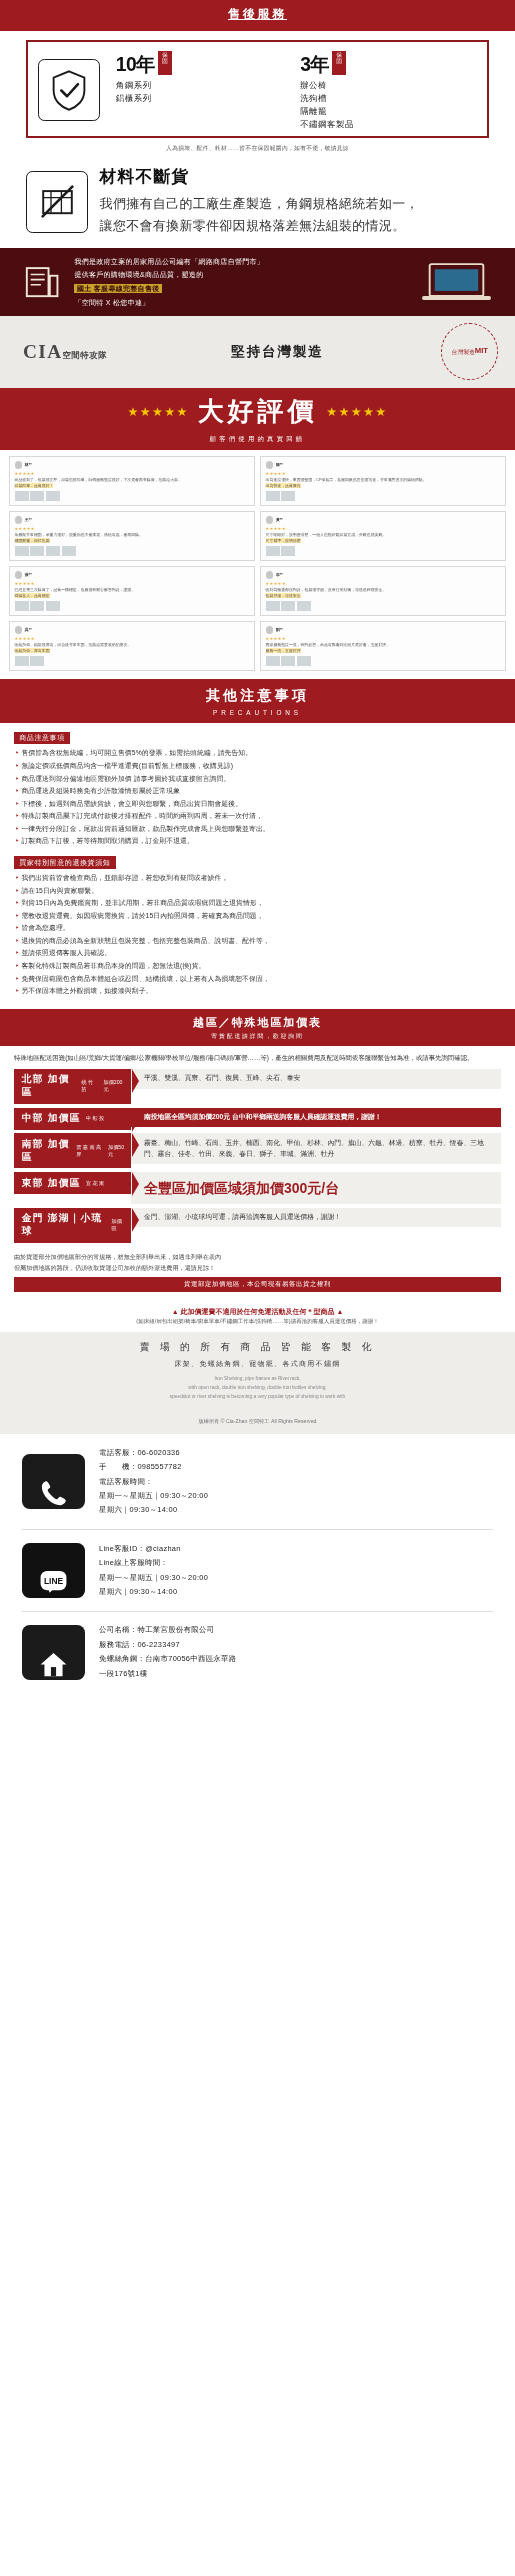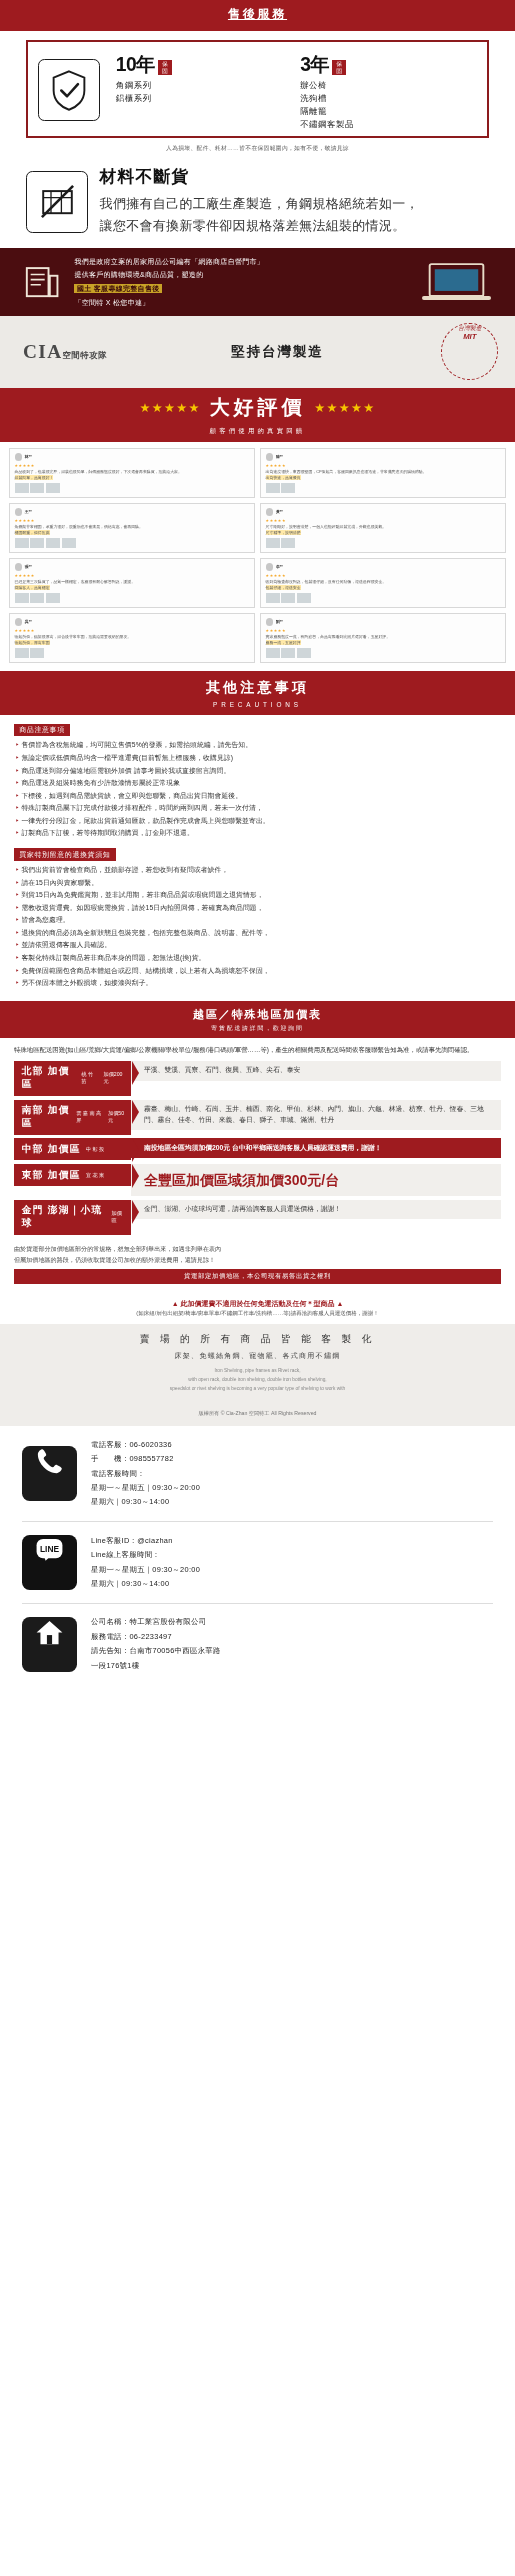--- a/index.html
+++ b/index.html
@@ -33,21 +33,21 @@
     width: 62px; height: 62px;
     border: 1.9px solid #1b1b1b;
     border-radius: 6.4px;
     display: flex; align-items: center; justify-content: center;
     margin: 0 11.6px 0 3.9px;
     flex: 0 0 auto;
   }
   .shield svg { width: 36px; height: 41px; }
   .warr-cols { display: flex; flex: 1; }
   .warr-col { flex: 1; padding-left: 3.9px; }
-  .warr-col .yrline { display: flex; align-items: flex-end; }
+  .warr-col .yrline { display: flex; }
   .warr-col .yr { font-size: 19.3px; font-weight: bold; color: #111; letter-spacing: -0.6px; }
   .warr-col .tag {
     background: #9e1b1f; color: #fff; font-size: 5.8px;
     padding: 1.3px 1.9px; margin-left: 3.2px; margin-bottom: 3.2px;
     line-height: 1.05; text-align: center; writing-mode: horizontal-tb;
     width: 14px;
   }
   .warr-col .li { font-size: 8.4px; color: #222; margin-top: 1.9px; letter-spacing: 0.6px; }
   .warr-note {
     text-align: center; font-size: 5.8px; color: #555;
@@ -103,34 +103,34 @@
     font-size: 19.3px; font-weight: bold; color: #4a4a4a; letter-spacing: 1.3px;
     font-family: "Liberation Serif", serif;
   }
   .mit-logo .cia small { font-size: 8.4px; letter-spacing: 0.6px; }
   .mit-mid { flex: 1; text-align: center; }
   .mit-mid .l1 { font-size: 13.5px; color: #222; letter-spacing: 1.9px; font-weight: bold; }
   .mit-mid .l2 { font-size: 22px; color: #9e1b1f; letter-spacing: 3.9px; font-weight: bold; margin-top: 1.3px; }
   .mit-seal {
     width: 57px; height: 57px; flex: 0 0 auto;
     border-radius: 50%; border: 1.9px dashed #9e1b1f;
-    display: flex; flex-direction: column; align-items: center; justify-content: flex-start;
-    color: #9e1b1f; font-size: 6.4px; line-height: 1.4; text-align: center; font-style: italic;
+    display: flex; flex-direction: row; align-items: center; justify-content: center;
+    color: #9e1b1f; font-size: 6.4px; line-height: 1.4; text-align: center;
   }
   .mit-seal .sl1 { font-size: 5.8px; }
   .mit-seal .sl2 { font-size: 7.7px; font-weight: bold; }
 
   
   .rev-head {
     background: #9e1b1f; color: #fff;
     padding: 6.4px 0 5.8px; text-align: center;
     display: flex; align-items: center; justify-content: center;
   }
   .stars { color: #f5c400; font-size: 12.2px; letter-spacing: 1.3px; }
-  .rev-head .big { font-size: 20px; font-weight: bold; letter-spacing: 3.9px; margin: 0 9px; }
+  .rev-head .big { font-size: 26px; font-weight: bold; letter-spacing: 3.9px; margin: 0 9px; }
   .rev-sub {
     background: #9e1b1f; color: #fff; text-align: center;
     font-size: 6.4px; letter-spacing: 3.2px; padding-bottom: 5.8px;
   }
 
   
   .rev-grid {
     background: #fff; padding: 6.4px 9px 7.7px;
     display: grid; grid-template-columns: 1fr 1fr; gap: 5.2px;
   }
@@ -232,23 +232,23 @@
   }
 
   
   .contact-head {
     background: #9e1b1f; color: #fff; text-align: center;
     font-size: 12.2px; letter-spacing: 3.2px; font-weight: bold;
     padding: 7px 0 7.7px;
   }
   .contact-row { display: flex; align-items: center; padding: 11.6px 22px; }
   .c-icon {
-    width: 55px; height: 55px; flex: 0 0 auto;
+    width: 63px; height: 55px; flex: 0 0 auto;
     background: #1b1b1b; border-radius: 7.7px;
-    display: flex; align-items: flex-start; justify-content: center;
+    display: flex; align-items: flex-end; justify-content: center;
     margin-right: 14px;
   }
   .c-icon svg { width: 31px; height: 31px; }
   .c-icon.line { background: #111; }
   .c-text { font-size: 7.4px; color: #222; line-height: 1.95; letter-spacing: 0.3px; }
   .hr-thin { height: 0.6px; background: #ddd; margin: 0 22px; }
 </style>
 </head>
 <body>
 
@@ -504,34 +504,34 @@
       <div class="ship-label">
         <span class="zone">北部 加價區</span>
         <span class="sub">桃 竹 苗</span>
         <span class="sub">加價200元</span>
       </div>
       <div class="ship-val">平溪、雙溪、貢寮、石門、復興、五峰、尖石、泰安</div>
     </div>
 
     <div class="ship-row">
       <div class="ship-label">
+        <span class="zone">中部 加價區</span>
+        <span class="sub">中 彰 投</span>
+      </div>
+      <div class="ship-val hi">南投地區全區均須加價200元
+台中和平鄉兩送詢客服人員確認運送費用，謝謝！</div>
+    </div>
+
+    <div class="ship-row">
+      <div class="ship-label">
         <span class="zone">南部 加價區</span>
         <span class="sub">雲 嘉 南 高 屏</span>
         <span class="sub">加價50元</span>
       </div>
       <div class="ship-val">霧臺、梅山、竹崎、石崗、玉井、楠西、南化、甲仙、杉林、內門、旗山、六龜、林邊、枋寮、牡丹、恆春、三地門、霧台、佳冬、竹田、來義、春日、獅子、車城、滿洲、牡丹</div>
-    </div>
-
-    <div class="ship-row">
-      <div class="ship-label">
-        <span class="zone">中部 加價區</span>
-        <span class="sub">中 彰 投</span>
-      </div>
-      <div class="ship-val hi">南投地區全區均須加價200元
-台中和平鄉兩送詢客服人員確認運送費用，謝謝！</div>
     </div>
 
     <div class="ship-row">
       <div class="ship-label east">
         <span class="zone">東部 加價區</span>
         <span class="sub">宜 花 東</span>
       </div>
       <div class="ship-val hi2">全豐區加價區域須加價300元/台</div>
     </div>
 
@@ -598,19 +598,19 @@
   <div class="contact-row">
     <div class="c-icon">
       <svg viewBox="0 0 48 48">
           <path d="M24 6 L44 24 h-6 v18 H10 V24 H4 Z" fill="#fff"></path>
           <rect x="20" y="28" width="8" height="14" fill="#1b1b1b"></rect>
         </svg>
     </div>
     <div class="c-text">
       <div>公司名稱：特工業宮股份有限公司</div>
       <div>服務電話：06-2233497</div>
-      <div>請先告知：台南市70056中西區永華路</div>
+      <div>免螺絲角鋼：台南市70056中西區永華路</div>
       <div>一段176號1樓</div>
     </div>
   </div>
 
 </div>
 
 
 </body></html>

